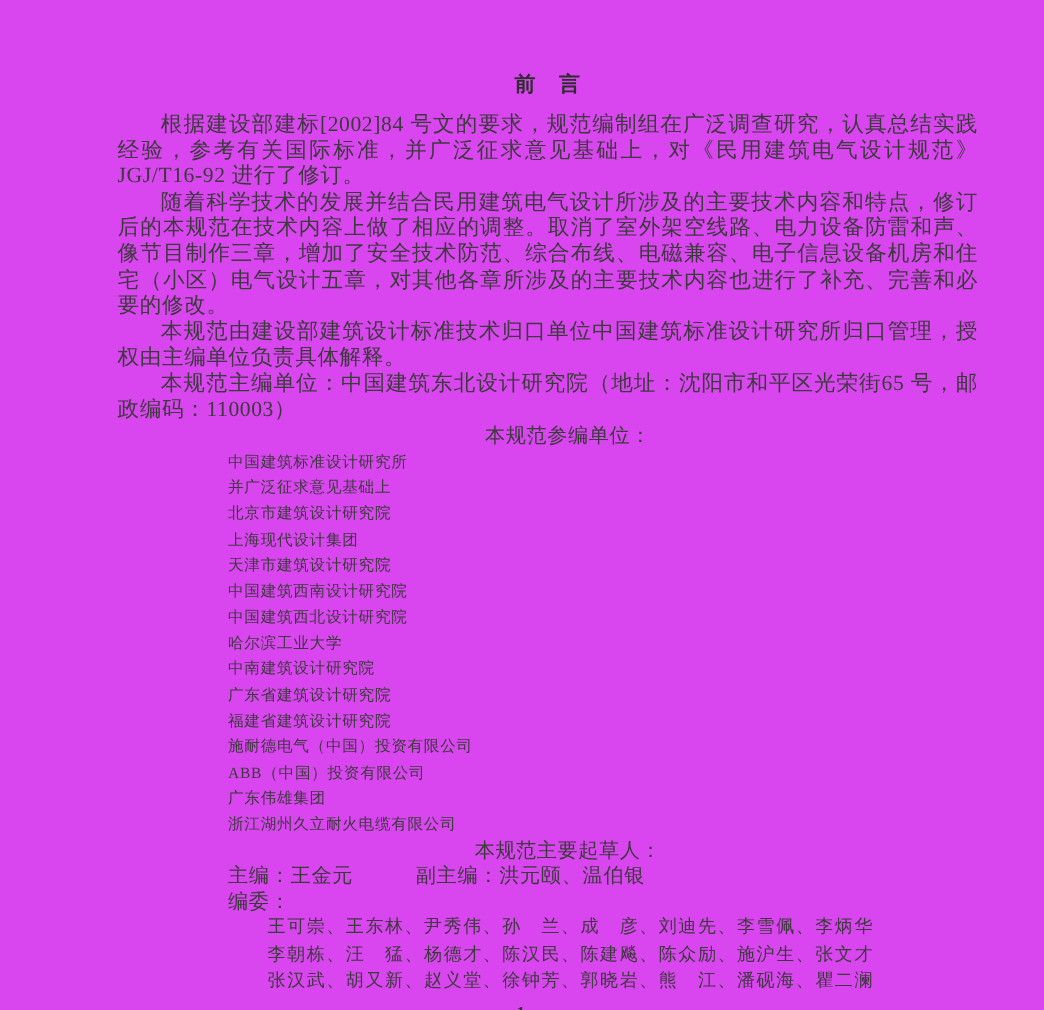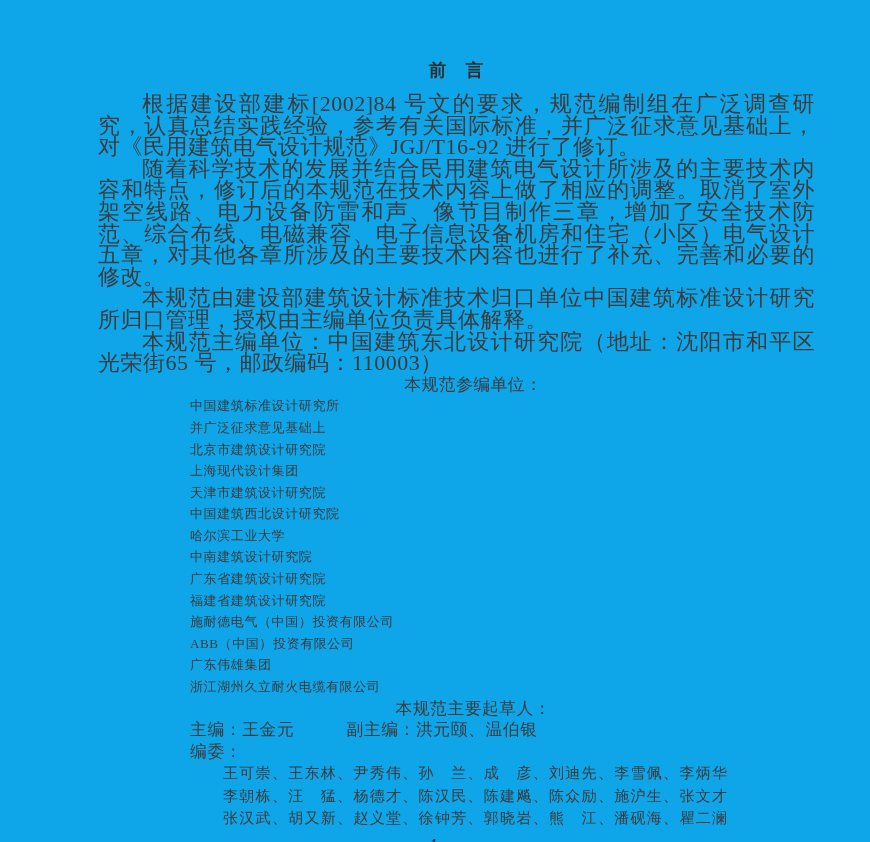--- a/index.html
+++ b/index.html
@@ -5,38 +5,38 @@
   html, body {
     margin: 0;
     padding: 0;
     background: #ffffff;
   }
   .page {
     position: relative;
     width: 870px;
     height: 842px;
     box-sizing: border-box;
-    background: #0ea5e9;
+    background: #d946ef;
     padding: 58px 55px 0 98px;
     font-family: "Liberation Serif", "DejaVu Serif", serif;
     color: #3b3b3b;
     overflow: hidden;
   }
   .doc-title {
     text-align: center;
     font-size: 17.5px;
     font-weight: bold;
     color: #2e2e2e;
     letter-spacing: 1px;
     line-height: 24px;
     margin: 0 0 11px 0;
   }
   .para {
     margin: 0;
-    font-size: 22px;
+    font-size: 18px;
     line-height: 21.6px;
     letter-spacing: 0.5px;
     text-indent: 2em;
     text-align: justify;
     text-justify: inter-ideograph;
   }
   .label-line {
     margin: 0;
     font-size: 16.8px;
     line-height: 21.6px;
@@ -94,20 +94,21 @@
   <p class="para">本规范主编单位：中国建筑东北设计研究院（地址：沈阳市和平区光荣街65 号，邮政编码：110003）</p>
 
   <p class="label-line">本规范参编单位：</p>
 
   <ul class="inst-list">
     <li class="inst-item">中国建筑标准设计研究所</li>
     <li class="inst-item">并广泛征求意见基础上</li>
     <li class="inst-item">北京市建筑设计研究院</li>
     <li class="inst-item">上海现代设计集团</li>
     <li class="inst-item">天津市建筑设计研究院</li>
+    <li class="inst-item">中国建筑西南设计研究院</li>
     <li class="inst-item">中国建筑西北设计研究院</li>
     <li class="inst-item">哈尔滨工业大学</li>
     <li class="inst-item">中南建筑设计研究院</li>
     <li class="inst-item">广东省建筑设计研究院</li>
     <li class="inst-item">福建省建筑设计研究院</li>
     <li class="inst-item">施耐德电气（中国）投资有限公司</li>
     <li class="inst-item">ABB（中国）投资有限公司</li>
     <li class="inst-item">广东伟雄集团</li>
     <li class="inst-item">浙江湖州久立耐火电缆有限公司</li>
   </ul>

